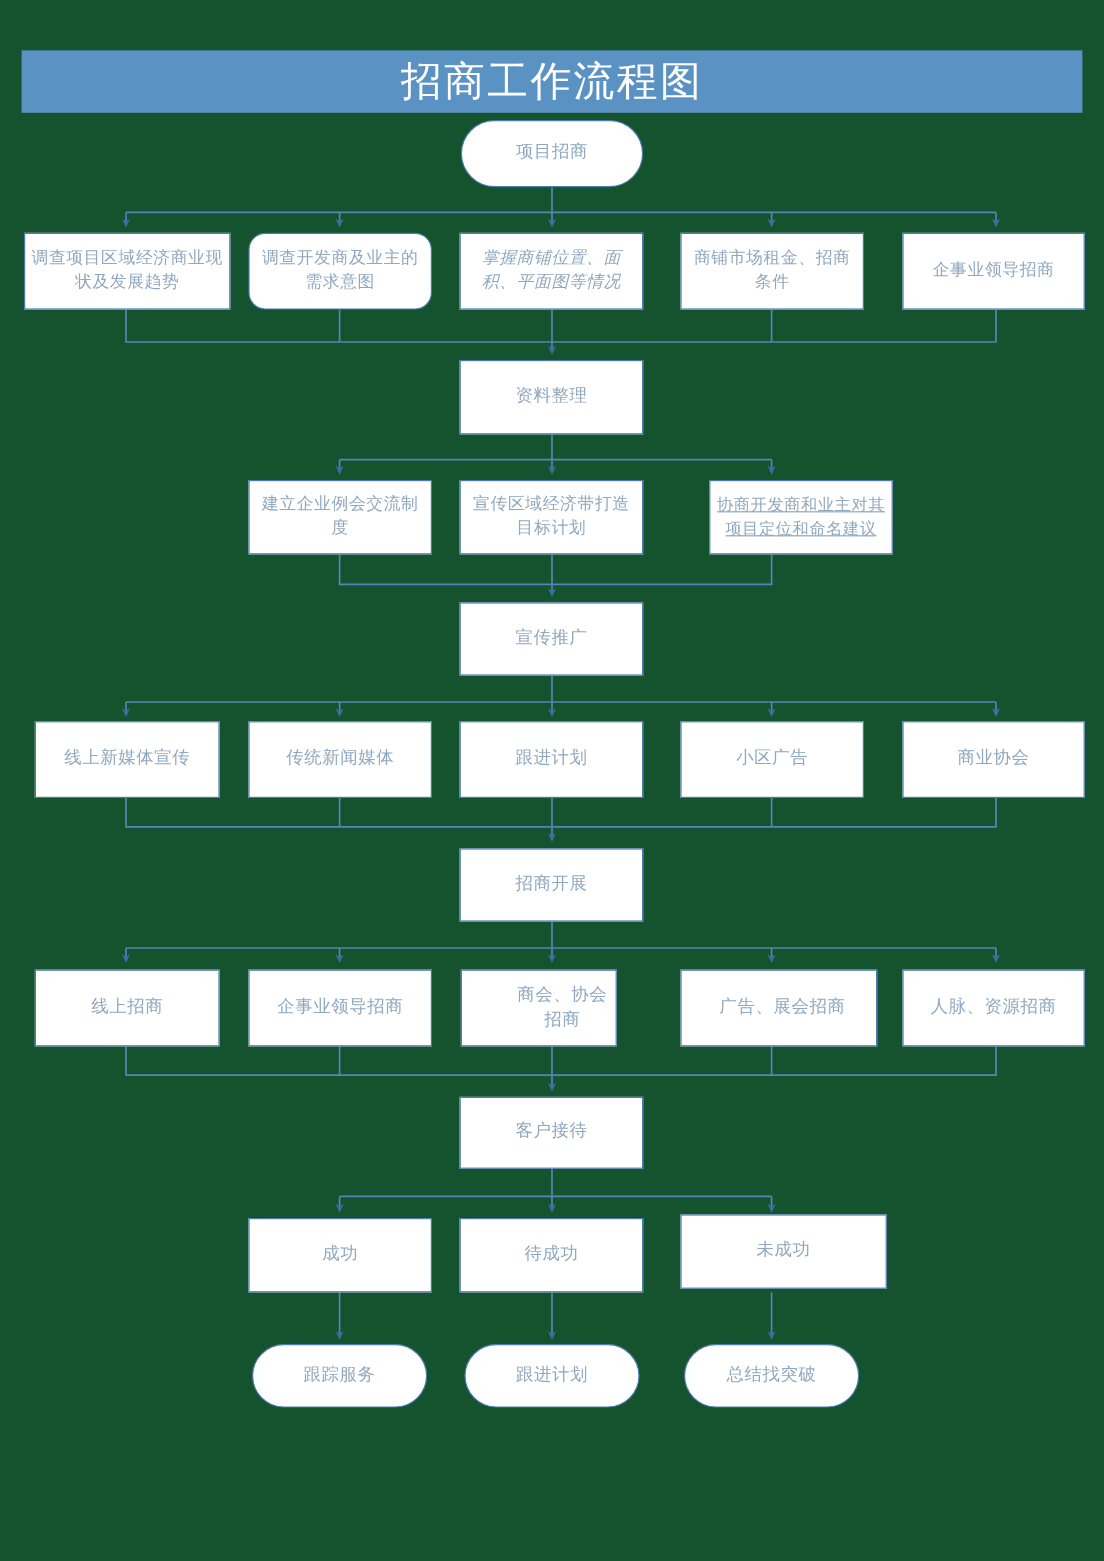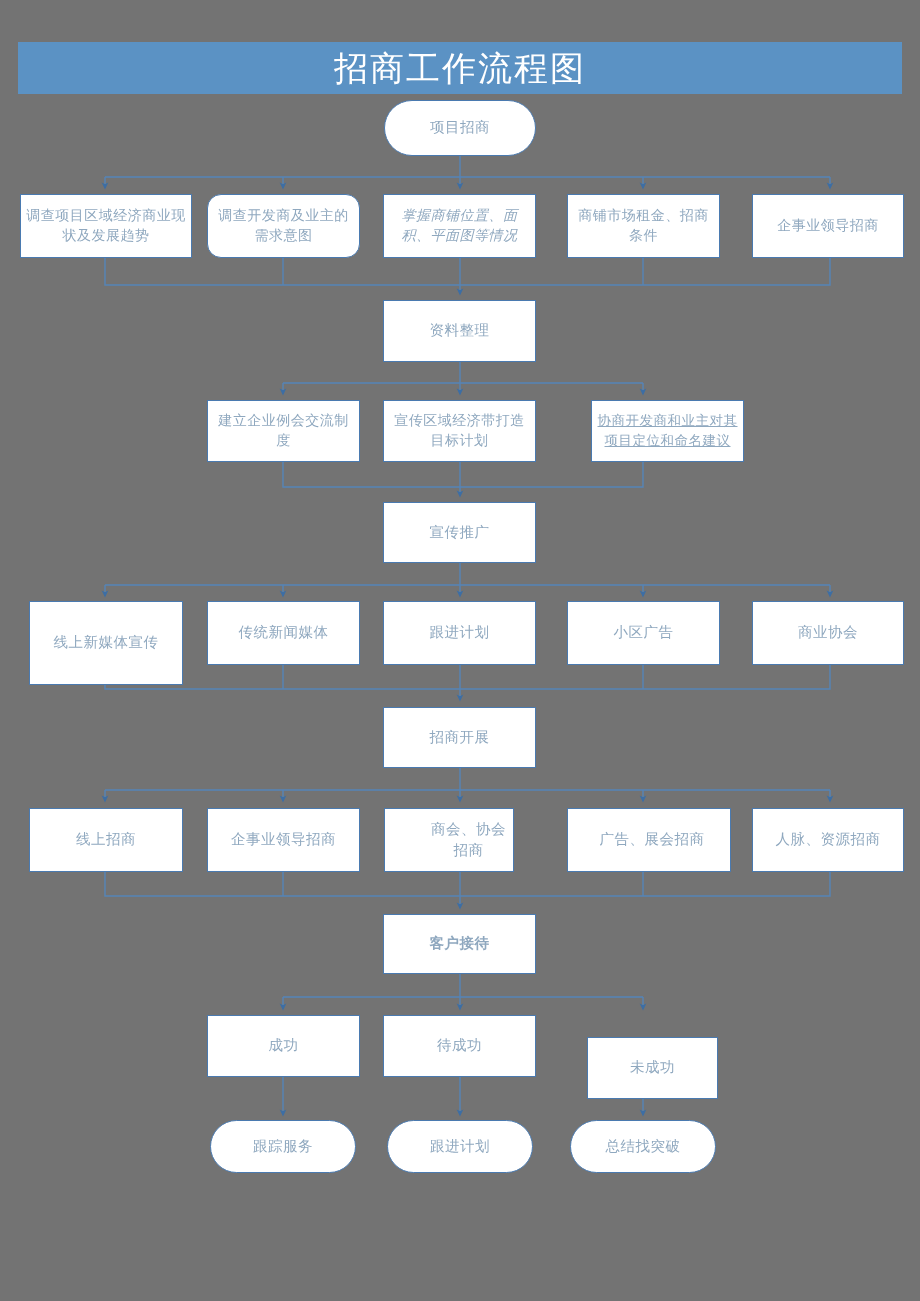--- a/index.html
+++ b/index.html
@@ -8,21 +8,21 @@
     padding: 0;
     background: #ffffff;
   }
   body {
     font-family: "Liberation Serif", "DejaVu Serif", serif;
   }
   #page {
     position: relative;
     width: 920px;
     height: 1301px;
-    background: #737373;
+    background: #14532d;
     overflow: hidden;
   }
   #title-bar {
     position: absolute;
     left: 18px;
     top: 42px;
     width: 884px;
     height: 52px;
     background: #5b92c4;
     display: flex;
@@ -178,21 +178,21 @@
     <span class="lbl">宣传区域经济带打造目标计划</span>
   </div>
   <div class="node small" style="left:591px; top:400px; width:153px; height:62px;text-decoration:underline;">
     <span class="lbl">协商开发商和业主对其项目定位和命名建议</span>
   </div>
 
   <div class="node" style="left:383px; top:502px; width:153px; height:61px;">
     <span class="lbl">宣传推广</span>
   </div>
 
-  <div class="node" style="left:29px; top:601px; width:154px; height:84px;">
+  <div class="node" style="left:29px; top:601px; width:154px; height:64px;">
     <span class="lbl">线上新媒体宣传</span>
   </div>
   <div class="node" style="left:207px; top:601px; width:153px; height:64px;">
     <span class="lbl">传统新闻媒体</span>
   </div>
   <div class="node" style="left:383px; top:601px; width:153px; height:64px;">
     <span class="lbl">跟进计划</span>
   </div>
   <div class="node" style="left:567px; top:601px; width:153px; height:64px;">
     <span class="lbl">小区广告</span>
@@ -214,31 +214,31 @@
   <div class="node" style="left:384px; top:808px; width:130px; height:64px;padding-left:44px;">
     <span class="lbl">商会、协会招商</span>
   </div>
   <div class="node" style="left:567px; top:808px; width:164px; height:64px;padding-left:11px;">
     <span class="lbl">广告、展会招商</span>
   </div>
   <div class="node" style="left:752px; top:808px; width:152px; height:64px;">
     <span class="lbl">人脉、资源招商</span>
   </div>
 
-  <div class="node" style="left:383px; top:914px; width:153px; height:60px;font-weight:bold;">
+  <div class="node" style="left:383px; top:914px; width:153px; height:60px;">
     <span class="lbl">客户接待</span>
   </div>
 
   <div class="node" style="left:207px; top:1015px; width:153px; height:62px;">
     <span class="lbl">成功</span>
   </div>
   <div class="node" style="left:383px; top:1015px; width:153px; height:62px;">
     <span class="lbl">待成功</span>
   </div>
-  <div class="node" style="left:567px; top:1037px; width:131px; height:62px;margin-left:20px;">
+  <div class="node" style="left:567px; top:1012px; width:172px; height:62px;">
     <span class="lbl">未成功</span>
   </div>
 
   <div class="node rounded" style="left:210px; top:1120px; width:146px; height:53px;">
     <span class="lbl">跟踪服务</span>
   </div>
   <div class="node rounded" style="left:387px; top:1120px; width:146px; height:53px;">
     <span class="lbl">跟进计划</span>
   </div>
   <div class="node rounded" style="left:570px; top:1120px; width:146px; height:53px;">

